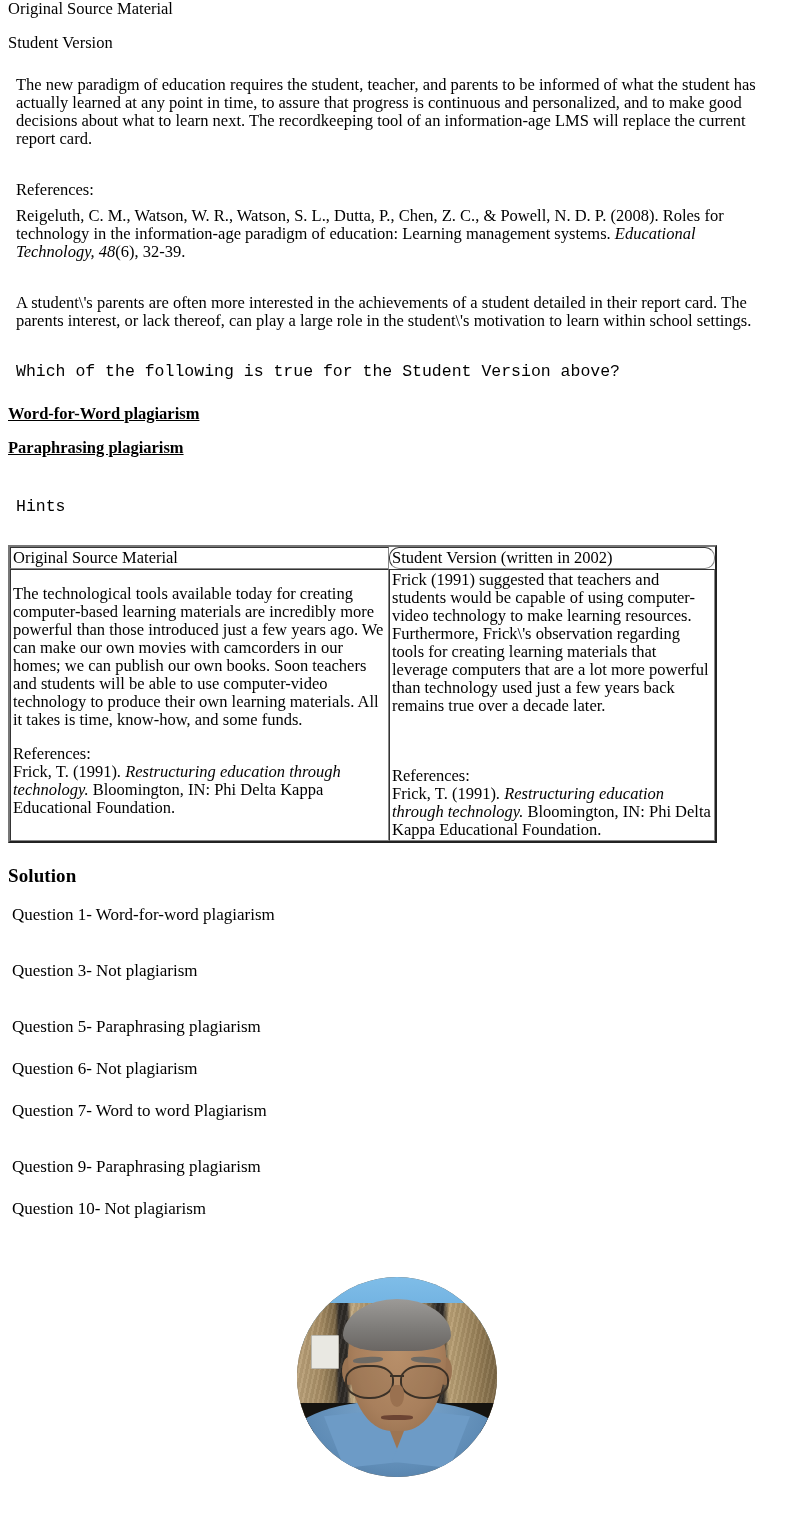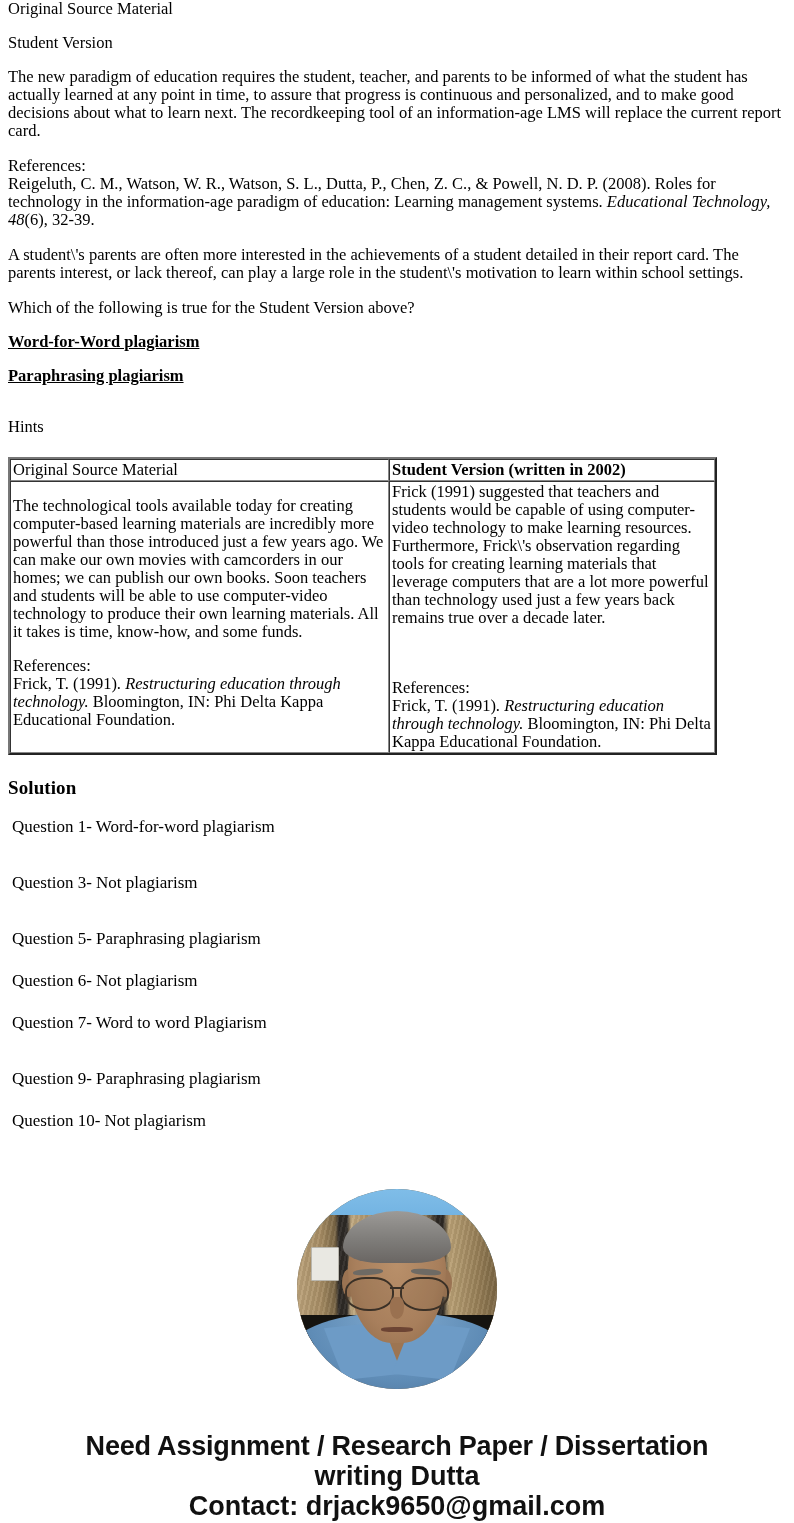--- a/index.html
+++ b/index.html
@@ -29,33 +29,34 @@
   
   .p-heading {
     margin: 0 0 0 0;
     font-size: 16.5px;
     line-height: 17px;
   }
   .gap-md { height: 17px; }
   .body-para {
     font-size: 16.5px;
     line-height: 18px;
-    margin: 0;
+    margin: 8px;
   }
   .bold-opt {
     font-weight: bold;
     font-size: 16.5px;
     line-height: 17px;
     margin: 0;
     text-decoration: underline;
   }
   .plain-line {
     font-size: 16.5px;
     line-height: 17px;
-    margin: 0;
+    margin: 8px;
+    font-family: Liberation Mono, monospace;
   }
 
   
   .cmp-wrap {
     padding: 0 8px;
   }
   table.cmp {
     border-collapse: separate;
     border-spacing: 0;
     border: 2px outset #777;
@@ -67,21 +68,21 @@
     border: 1px inset #888;
     padding: 1px 2px;
     vertical-align: top;
     font-family: "Liberation Serif", "DejaVu Serif", serif;
     font-size: 16.5px;
     line-height: 18px;
   }
   table.cmp td.col-a { width: 373px; }
   table.cmp td.col-b { width: 320px; }
   td.hdr-a { }
-  td.hdr-b { font-weight: bold; }
+  td.hdr-b { font-weight: normal; border-radius: 10px; }
   .cell-pad-top { height: 14px; }
   .refs-gap { height: 16px; }
   .refs-gap-b { height: 52px; }
   .ital { font-style: italic; }
 
   
   .solution-block {
     padding: 0 8px;
     font-family: "Liberation Serif", "DejaVu Serif", serif;
   }

